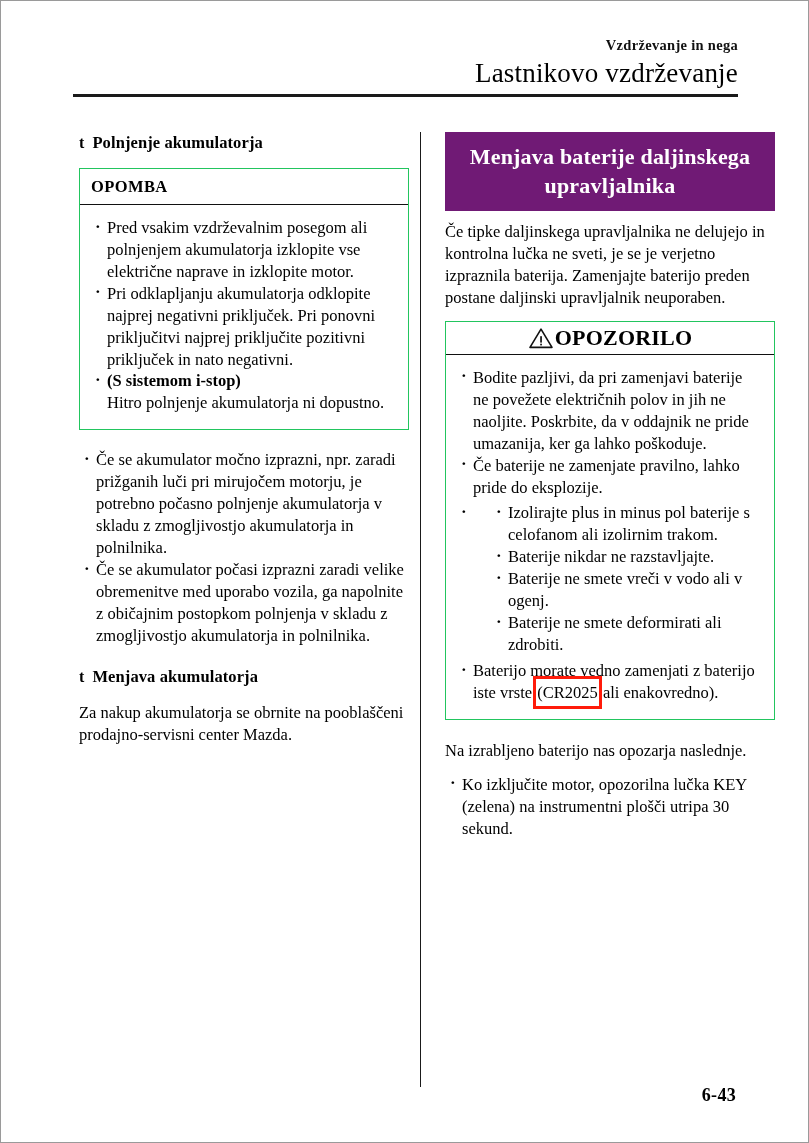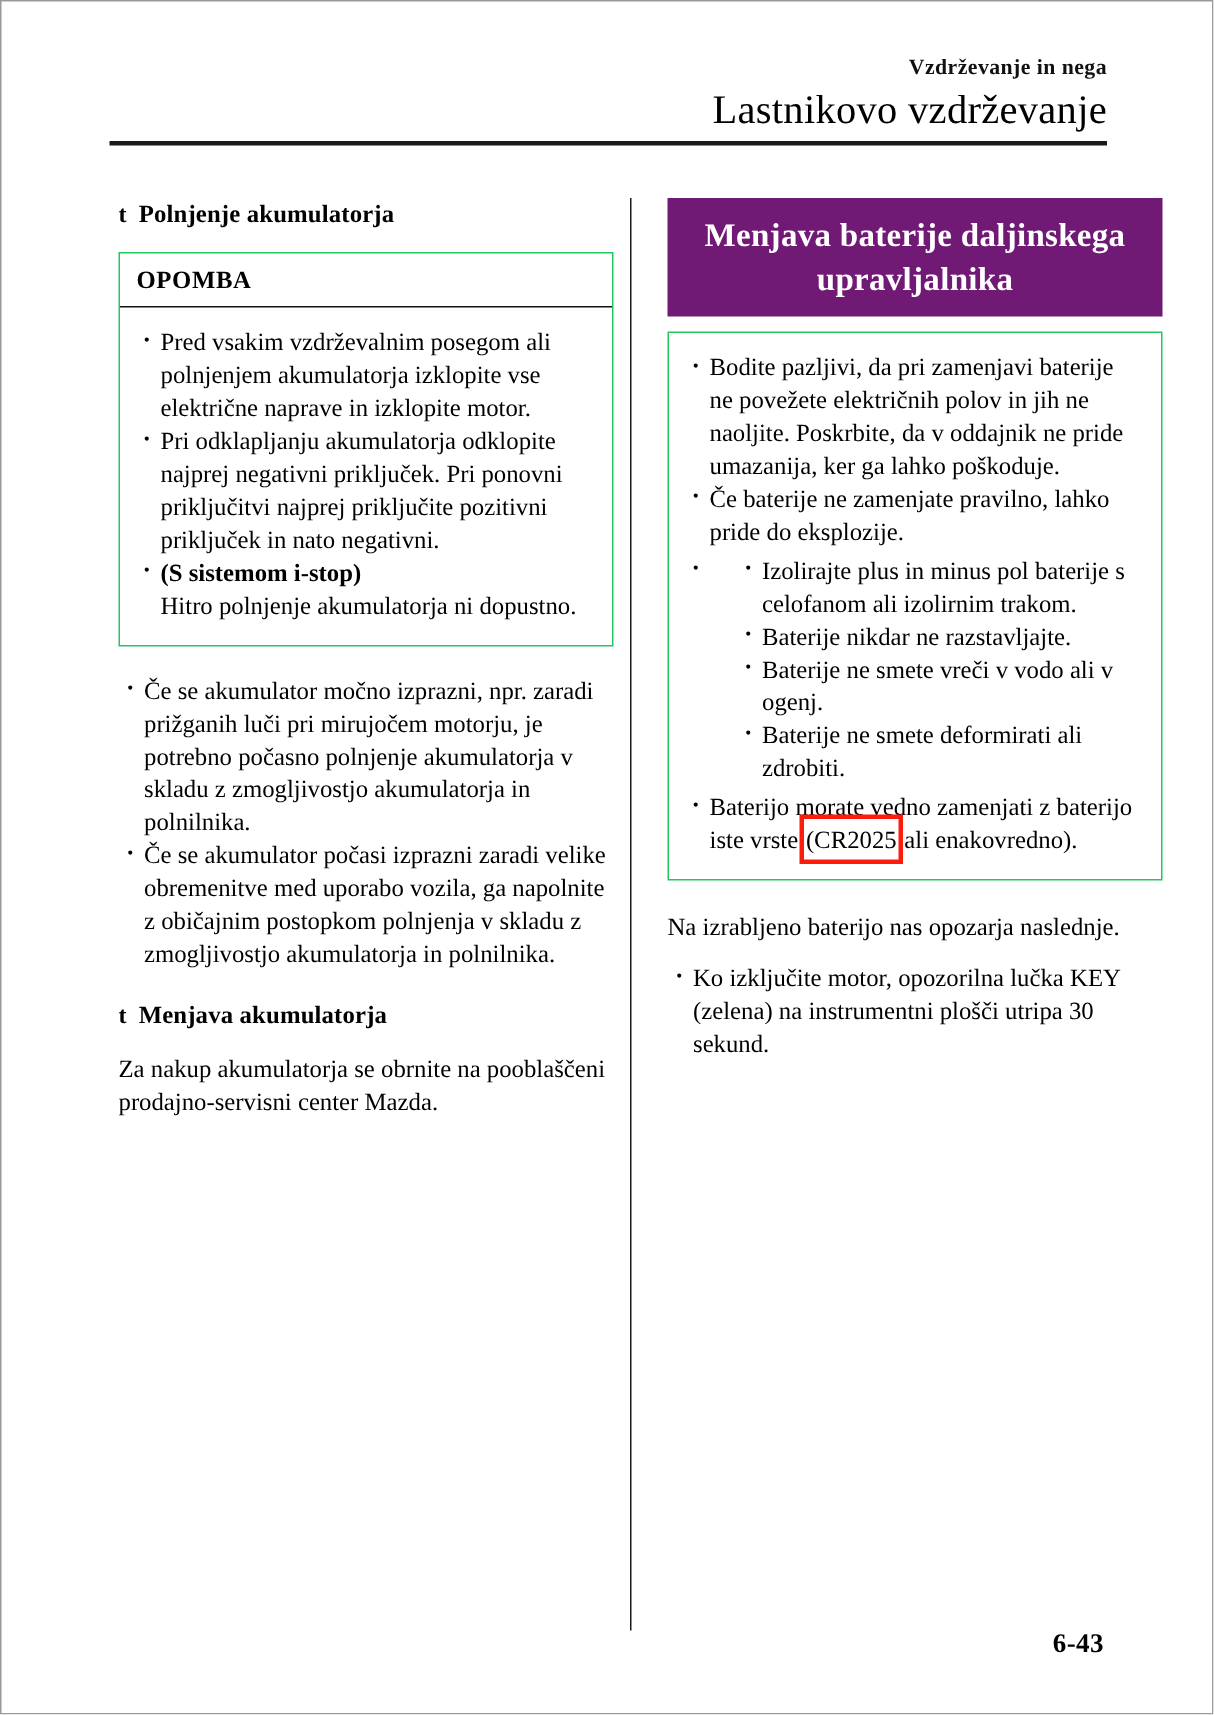--- a/index.html
+++ b/index.html
@@ -252,22 +252,33 @@
 
     <p class="body-para tight">Za nakup akumulatorja se obrnite na pooblaščeni prodajno-servisni center Mazda.</p>
   </div>
 
   <div class="col col-right">
 
     <div class="gray-banner">Menjava baterije daljinskega upravljalnika</div>
 
     <div class="gap-sm"></div>
 
+    <p class="body-para">Če tipke daljinskega upravljalnika ne delujejo in kontrolna lučka ne sveti, je se je verjetno izpraznila baterija. Zamenjajte baterijo preden postane daljinski upravljalnik neuporaben.</p>
 
     <div class="note-box">
+      <div class="note-box-title centered">
+        <span class="warn-title-inner">
+          <svg class="warn-triangle" width="26" height="23" viewBox="0 0 26 23">
+            <path d="M13 2.2 L24 20.4 L2 20.4 Z" fill="none" stroke="#111" stroke-width="1.6" stroke-linejoin="round"></path>
+            <rect x="12.2" y="9.2" width="1.7" height="6.4" fill="#111"></rect>
+            <rect x="12.2" y="16.7" width="1.7" height="1.7" fill="#111"></rect>
+          </svg>
+          <span class="warn-word">OPOZORILO</span>
+        </span>
+      </div>
       <div class="note-box-body">
         <ul class="bul">
           <li>
             <span>Bodite pazljivi, da pri zamenjavi baterije ne povežete električnih polov in jih ne naoljite. Poskrbite, da v oddajnik ne pride umazanija, ker ga lahko poškoduje.</span>
           </li>
           <li>
             <span>Če baterije ne zamenjate pravilno, lahko pride do eksplozije.</span>
           </li>
           <li>
             <ul class="bul sub">

